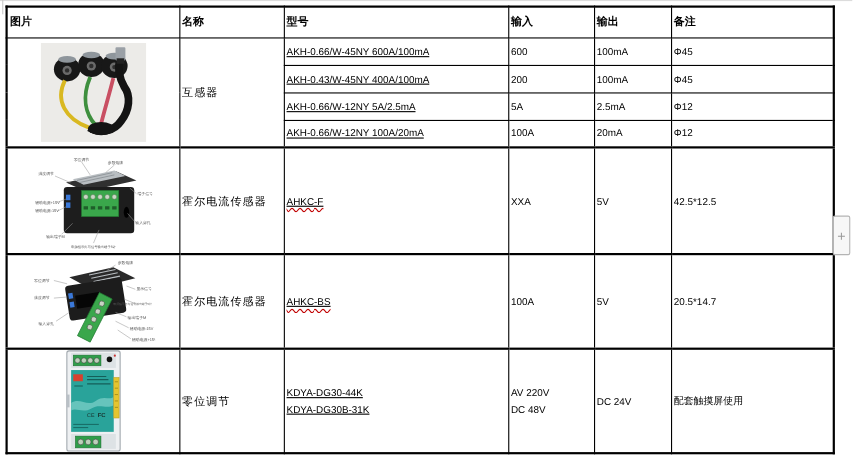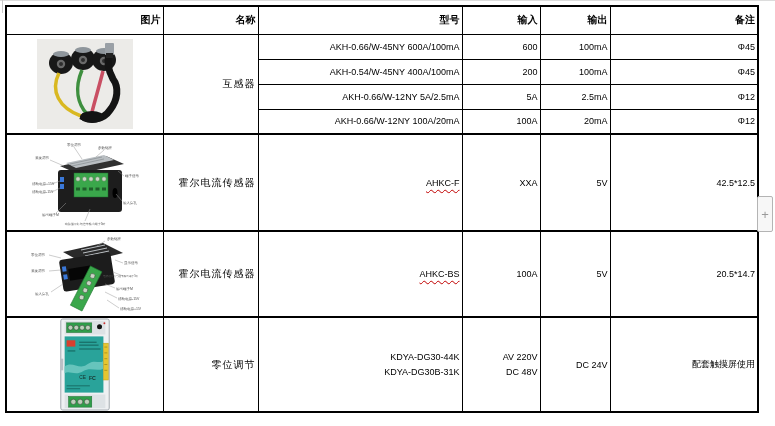--- a/index.html
+++ b/index.html
@@ -9,33 +9,33 @@
   }
   .edge-top{position:absolute;left:0;top:0;width:775px;height:1px;background:#dcdcdc;}
   .edge-left-tick{position:absolute;left:2px;top:0;width:1px;height:13px;background:#c9c9c9;}
 
   table.spec{
     position:absolute;left:5px;top:5px;width:752px;
     border-collapse:collapse;table-layout:fixed;
     border:2px solid #000;
   }
   .spec th,.spec td{
-    border:1px solid #000;text-align:right;vertical-align:middle;
+    border:1px solid #000;text-align:left;vertical-align:middle;
     padding:0 2px;overflow:hidden;margin-top:16px;
   }
   .spec tr.hr{height:28px;}
   .spec tr.sub{height:25px;}
   .spec tr.r2{height:97px;}
   .spec tr.r3{height:85px;}
   .spec tr.r4{height:95px;}
   .spec tr.r2 > td,.spec tr.r3 > td,.spec tr.r4 > td{border-top-width:2px;}
   .spec th{font-size:10px;font-weight:700;}
   .spec td{font-size:9px;}
   td.name{font-size:10px;letter-spacing:1px;}
-  td.model{font-size:9px;}
+  td.model{font-size:9px;text-decoration:underline;}
   .misspell{
     text-decoration:underline;
     -webkit-text-decoration:underline wavy #c00000;
     text-decoration-style:wavy;text-decoration-color:#c00000;
     text-decoration-thickness:1px;text-underline-offset:3px;
   }
   .two-line div{line-height:15px;}
   td.imgcell{padding:0;}
   .photo{display:flex;align-items:center;justify-content:center;width:100%;height:100%;}
   svg{font-family:"Liberation Sans", sans-serif;display:block;}
@@ -106,21 +106,21 @@
           </svg>
         </div>
       </td>
       <td class="name" rowspan="4">互感器</td>
       <td class="model">AKH-0.66/W-45NY 600A/100mA</td>
       <td>600</td>
       <td>100mA</td>
       <td>Φ45</td>
     </tr>
     <tr class="sub">
-      <td class="model">AKH-0.54/W-45NY 400A/100mA</td>
+      <td class="model">AKH-0.43/W-45NY 400A/100mA</td>
       <td>200</td>
       <td>100mA</td>
       <td>Φ45</td>
     </tr>
     <tr class="sub">
       <td class="model">AKH-0.66/W-12NY 5A/2.5mA</td>
       <td>5A</td>
       <td>2.5mA</td>
       <td>Φ12</td>
     </tr>

